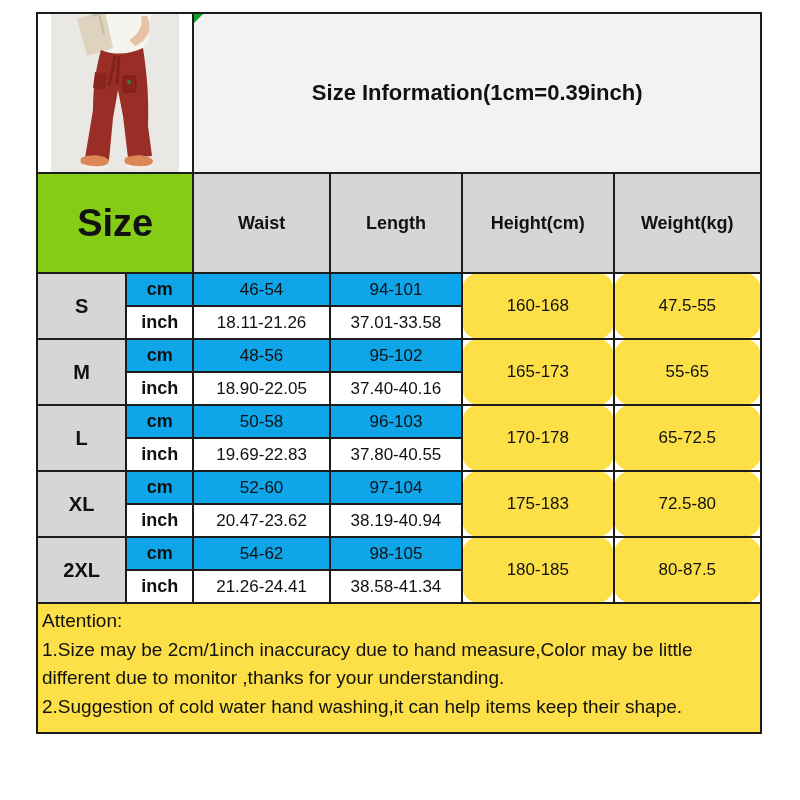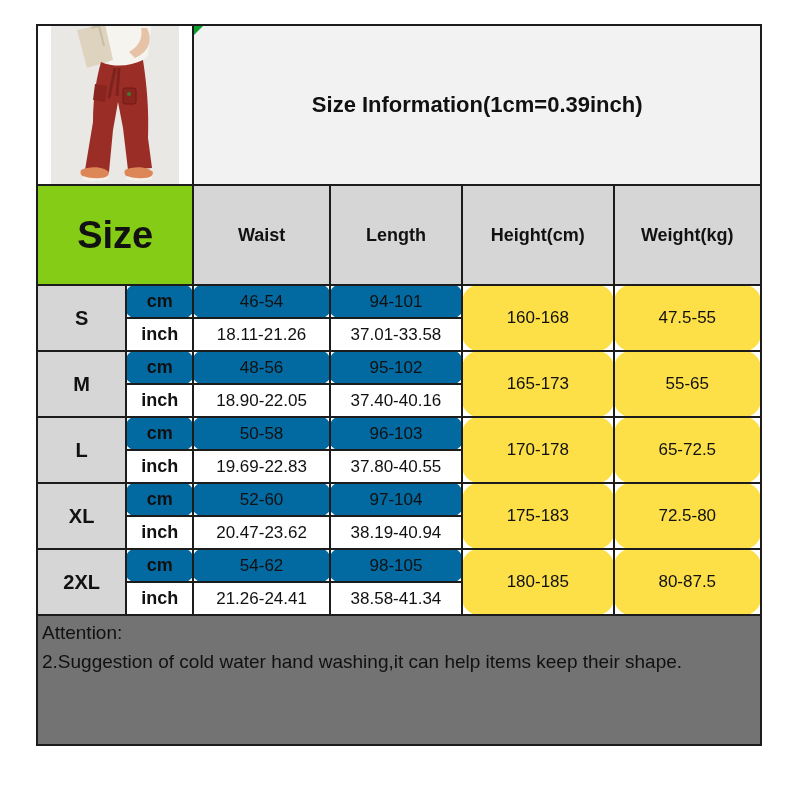--- a/index.html
+++ b/index.html
@@ -6,21 +6,21 @@
   html, body { background: #ffffff; }
   body {
     width: 800px; height: 800px;
     font-family: "Liberation Sans", sans-serif;
     color: #111111;
     position: relative;
     overflow: hidden;
   }
   .sheet {
     position: absolute;
-    left: 36px; top: 24px;
+    left: 36px; top: 12px;
     width: 634px;
   }
   table.size-table {
     border-collapse: collapse;
     table-layout: fixed;
     width: 726px;
   }
   table.size-table th, table.size-table td {
     border: 2px solid #1c1c1c;
     text-align: center;
@@ -56,33 +56,33 @@
     font-weight: bold;
     font-size: 18px;
   }
   .size-cell {
     background: #d6d6d6;
     font-weight: bold;
     font-size: 20px;
   }
   .unit-cell { font-weight: bold; font-size: 18px; }
   .value-cell { font-size: 17px; font-weight: normal; }
-  .cm-row  { background: #0369a1; border-radius: 9px; }
+  .cm-row  { background: #0ea5e9; }
   .inch-row { background: #ffffff; }
   .merged-cell { background: #fde047; border-radius: 17px; }
 
   .attention-box {
     border: 2px solid #1c1c1c;
     margin-top: -2px;
     width: 726px;
     height: 132px;
     padding: 3px 22px 3px 4px;
     font-size: 19px;
     line-height: 1.5;
-    background: #737373;
+    background: #fde047;
   }
   .photo-frame {
     width: 100%; height: 158px;
     display: flex; align-items: center; justify-content: center;
     background: #ffffff;
   }
   .photo-frame svg { display: block; }
 </style>
 </head>
 <body>
@@ -203,15 +203,16 @@
         <tr class="data-row">
           <td class="unit-cell inch-row">inch</td>
           <td class="value-cell inch-row">21.26-24.41</td>
           <td class="value-cell inch-row">38.58-41.34</td>
         </tr>
       </tbody>
   </table>
 
   <div class="attention-box">
     <div>Attention:</div>
+    <div>1.Size may be 2cm/1inch inaccuracy due to hand measure,Color may be little different due to monitor ,thanks for your understanding.</div>
     <div>2.Suggestion of cold water hand washing,it can help items keep their shape.</div>
   </div>
 </div>
 
 </body></html>

